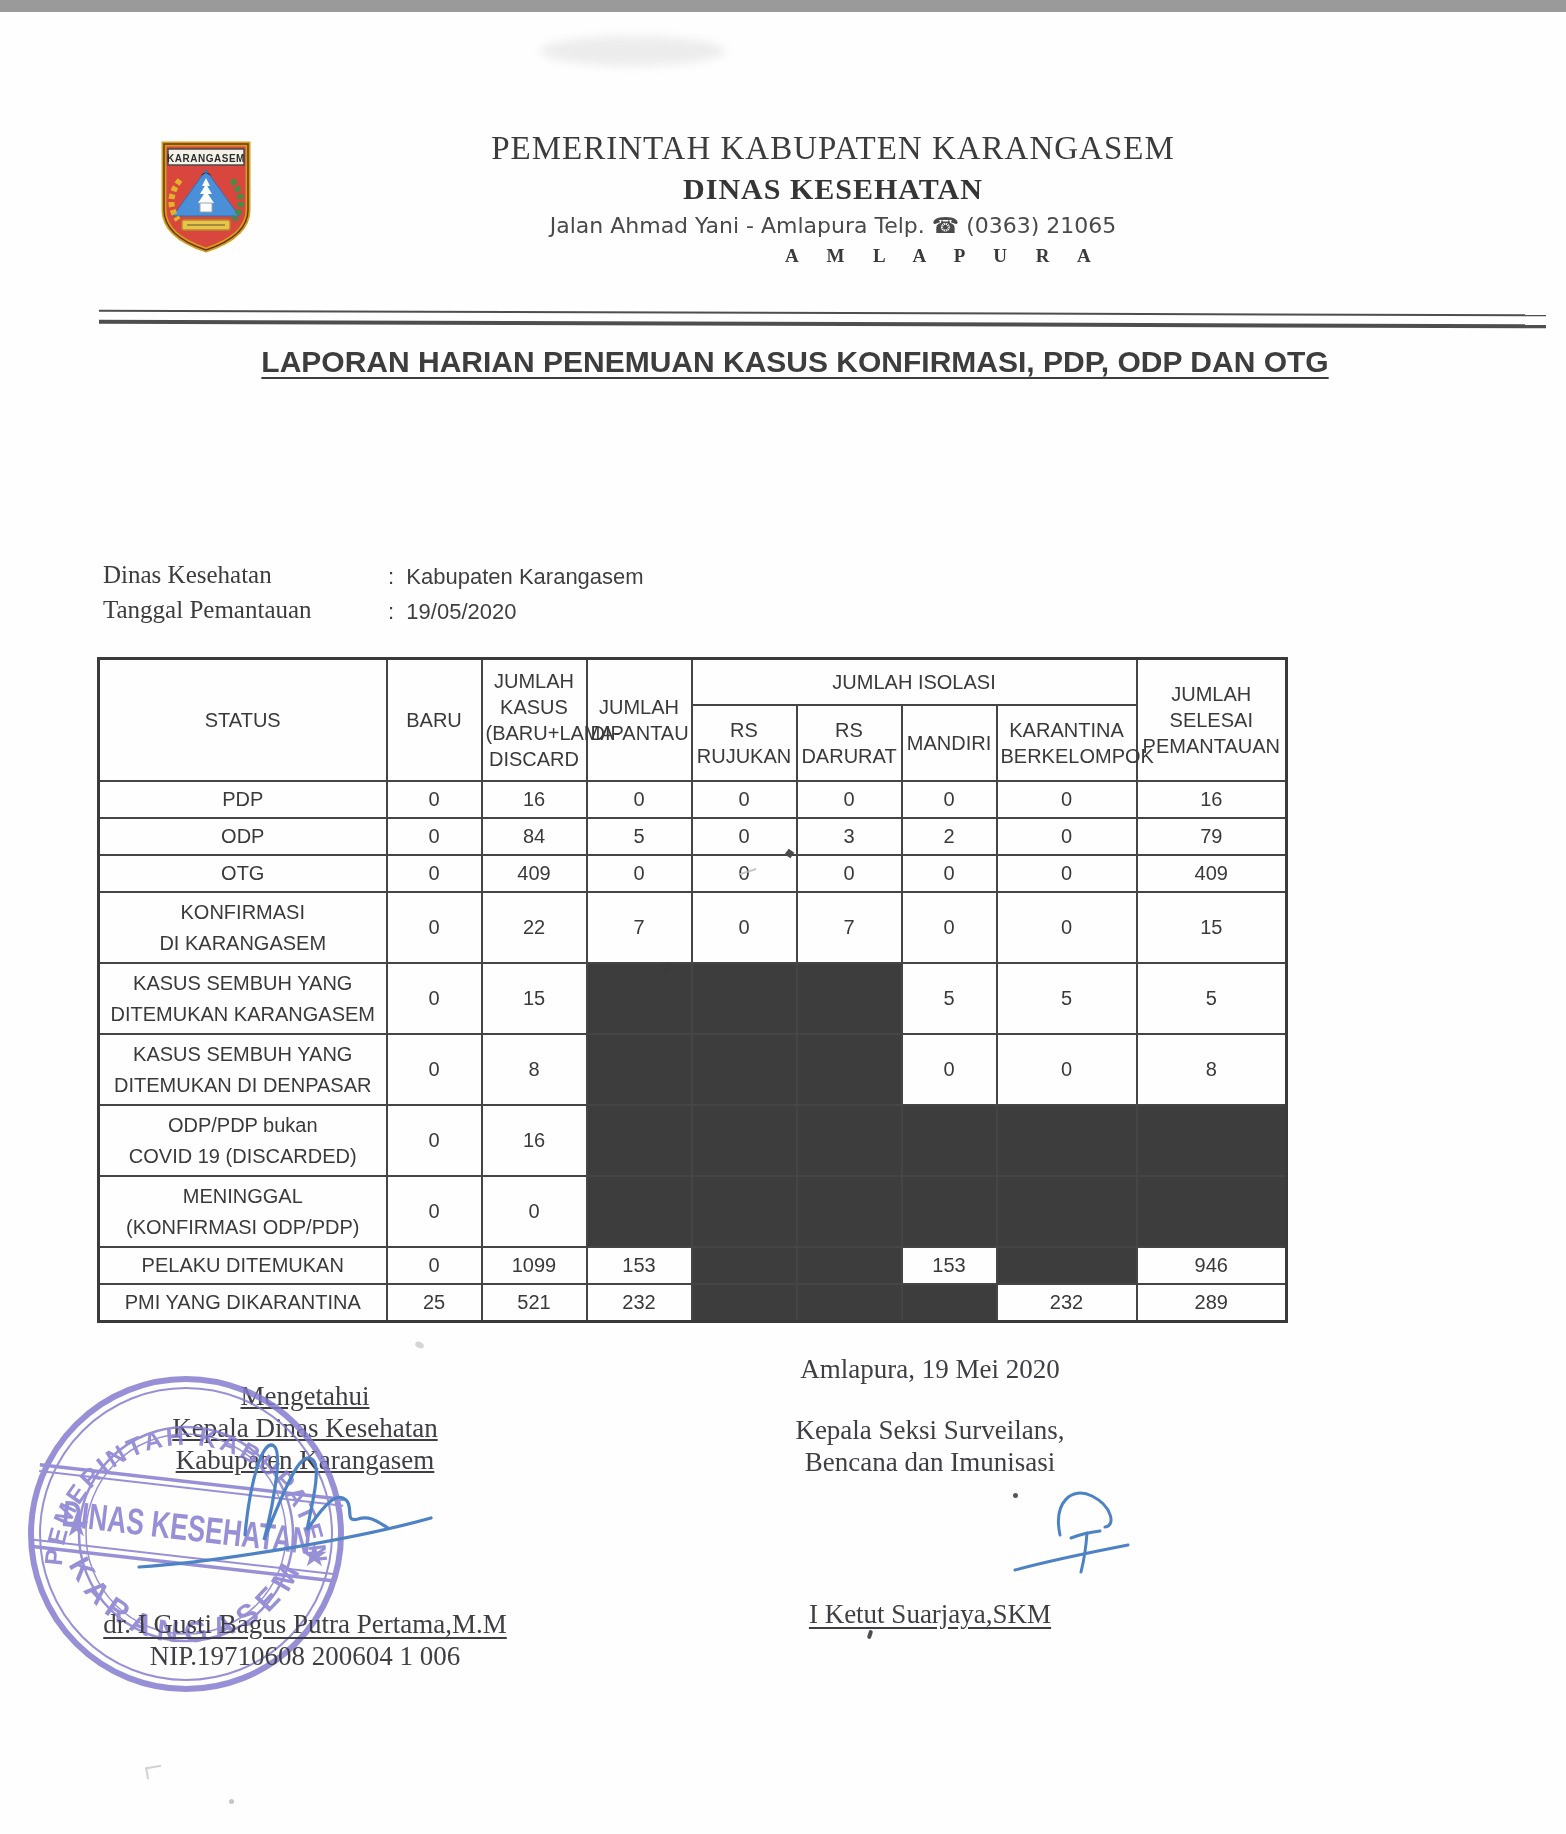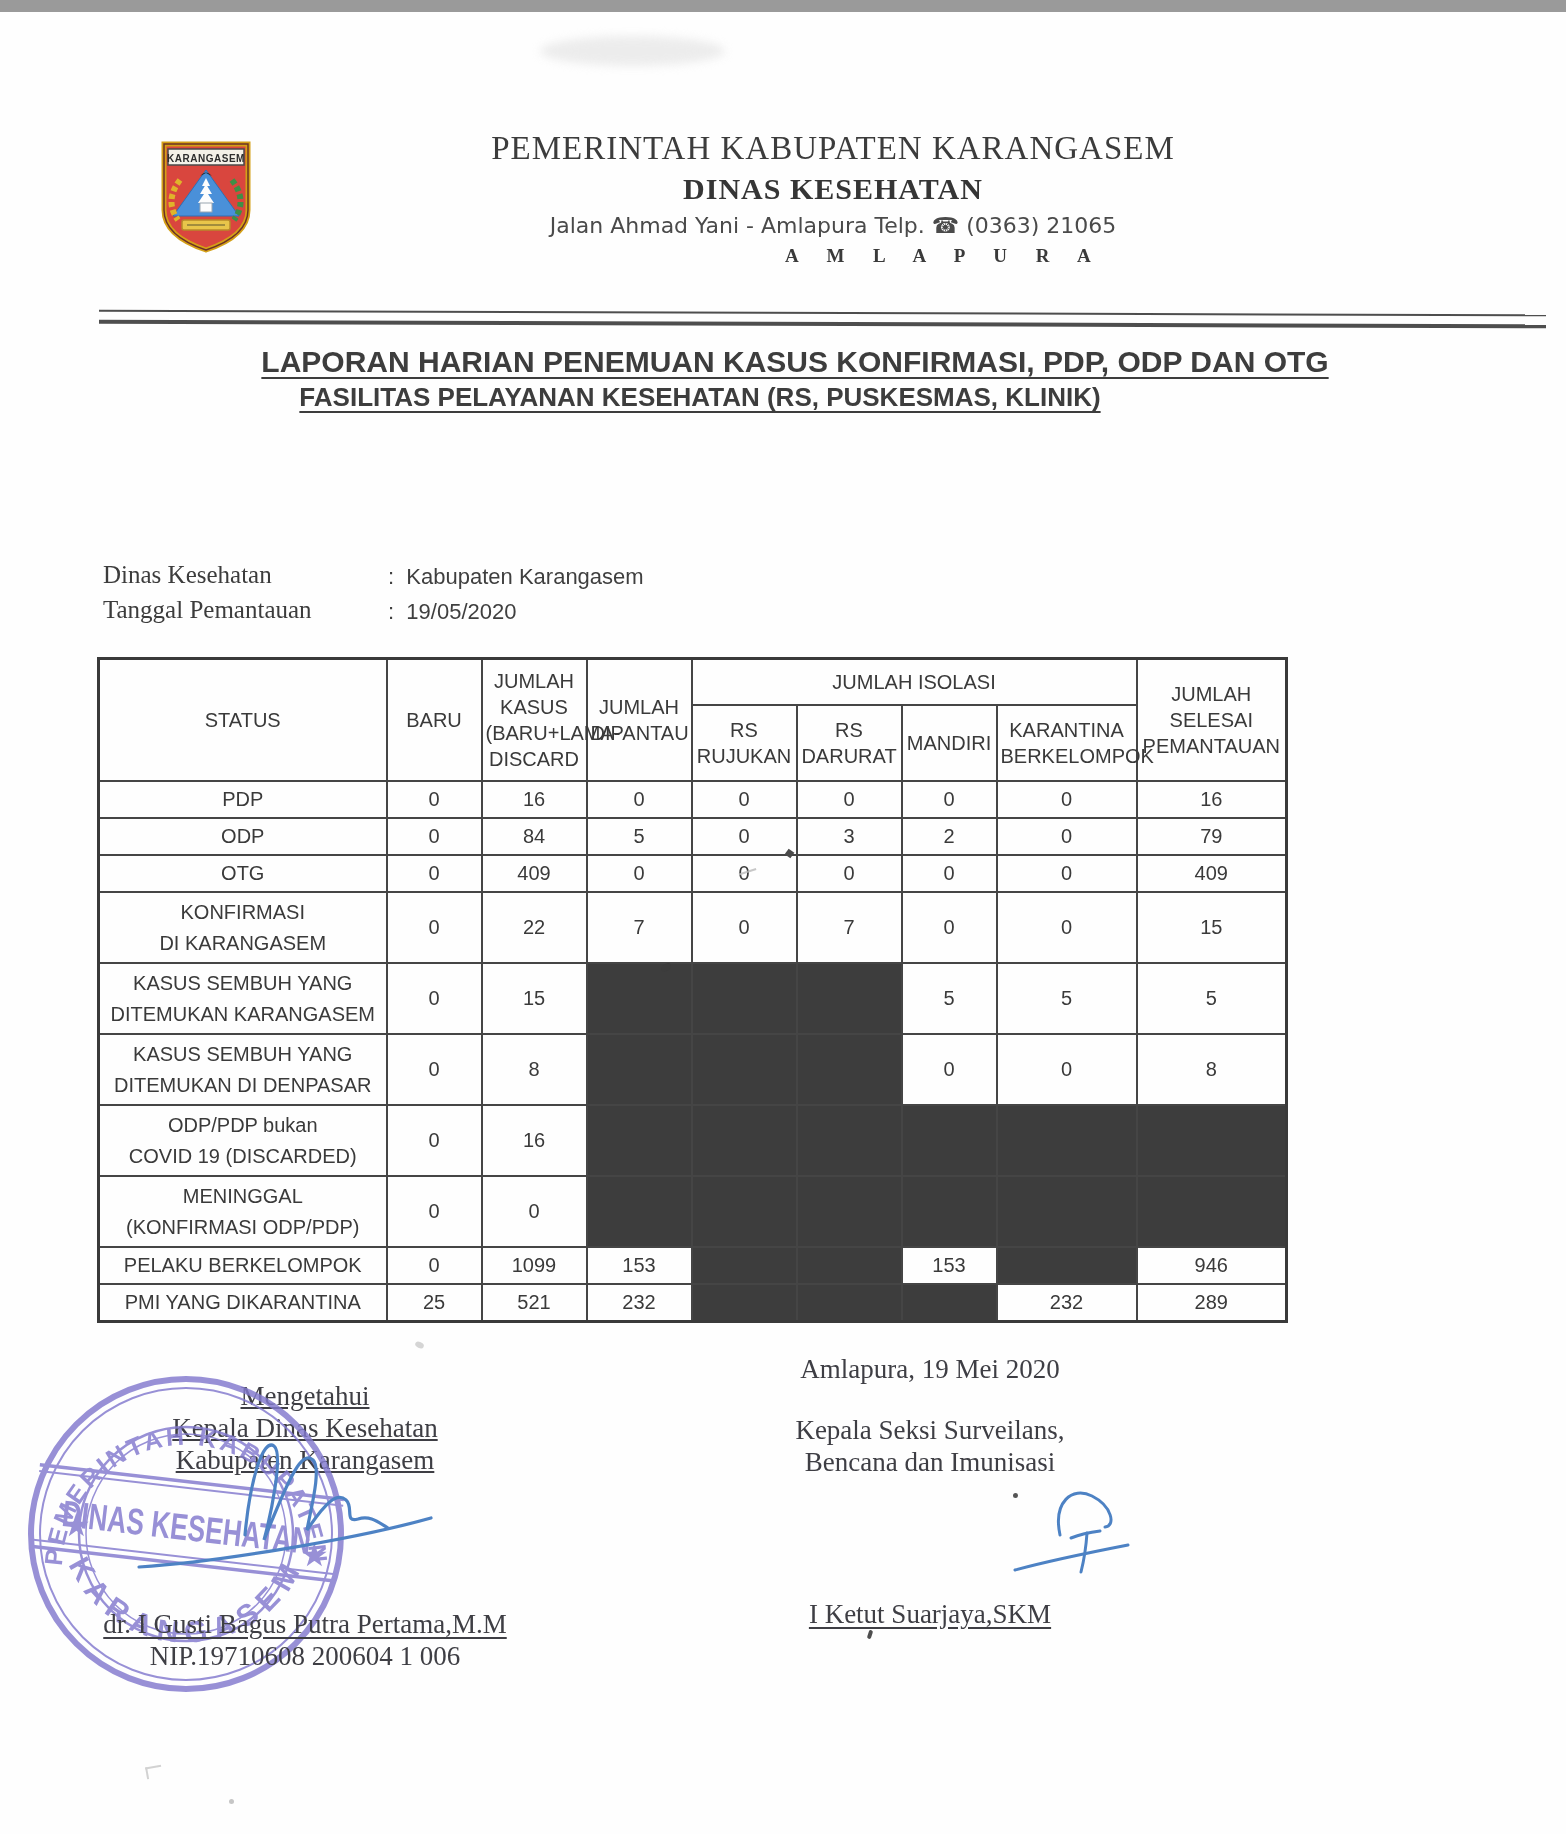--- a/index.html
+++ b/index.html
@@ -85,21 +85,20 @@
     <line x1="27" y1="85" x2="65" y2="85" stroke="#8a7a3a" stroke-width="1.5"></line>
   </svg>
 
   <div class="lh-center lh-1" style="position:absolute;">PEMERINTAH KABUPATEN KARANGASEM</div>
   <div class="lh-center lh-2" style="position:absolute;">DINAS KESEHATAN</div>
   <div class="lh-center lh-3" style="position:absolute;">Jalan Ahmad Yani  - Amlapura Telp. ☎ (0363) 21065</div>
   <div class="lh-4">A M L A P U R A</div>
   <div class="rule"></div>
 
   <div class="title1"><span>LAPORAN HARIAN PENEMUAN KASUS KONFIRMASI, PDP, ODP DAN OTG</span></div>
-  <div class="title2"><span>FASILITAS PELAYANAN KESEHATAN (RS, PUSKESMAS, KLINIK)</span></div>
 
   <div class="meta-label" style="top:549px;">Dinas Kesehatan</div>
   <div class="meta-value" style="top:552px;"><span>:</span>&nbsp;&nbsp;<span>Kabupaten Karangasem</span></div>
   <div class="meta-label" style="top:584px;">Tanggal Pemantauan</div>
   <div class="meta-value" style="top:587px;"><span>:</span>&nbsp;&nbsp;<span>19/05/2020</span></div>
 
   <div class="tbl-wrap">
     <table class="report">
       <colgroup>
         <col style="width:288px">
@@ -211,21 +210,21 @@
             <td>0</td>
             <td>0</td>
             <td class="redact"></td>
             <td class="redact"></td>
             <td class="redact"></td>
             <td class="redact"></td>
             <td class="redact"></td>
             <td class="redact"></td>
           </tr>
           <tr class="single">
-            <td class="c-status">PELAKU BERKELOMPOK</td>
+            <td class="c-status">PELAKU DITEMUKAN</td>
             <td>0</td>
             <td>1099</td>
             <td>153</td>
             <td class="redact"></td>
             <td class="redact"></td>
             <td>153</td>
             <td class="redact"></td>
             <td>946</td>
           </tr>
           <tr class="single">

